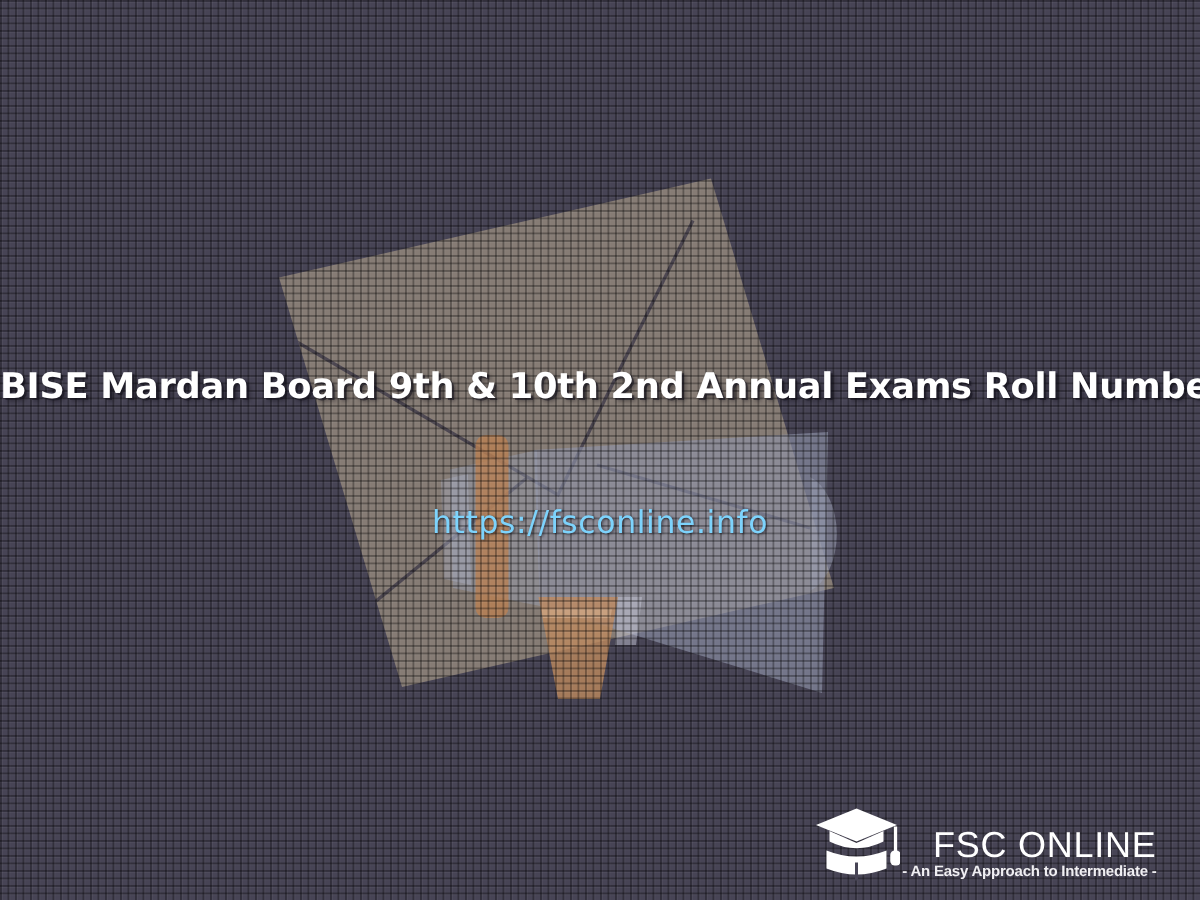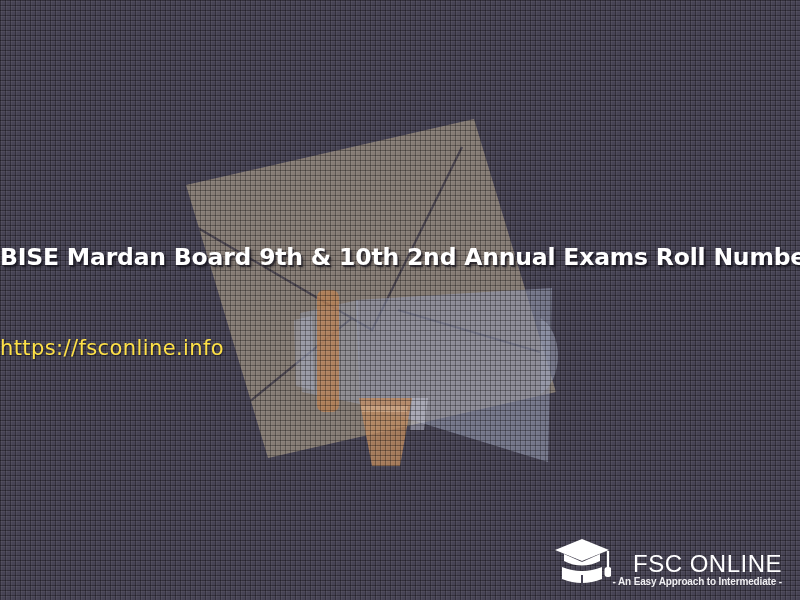--- a/index.html
+++ b/index.html
@@ -59,32 +59,33 @@
        2.5px 2.5px 3px rgba(10,8,16,0.45);
   }
 
   
   #url {
     position: absolute;
     left: 0;
     right: 0;
     top: 336px;
     z-index: 8;
-    color: #fde047;
+    text-align: center;
+    color: #7dd3fc;
     font-family: "DejaVu Sans", sans-serif;
     font-weight: 400;
     font-size: 21px;
     letter-spacing: 0.4px;
     text-shadow: 1px 1px 2px rgba(10,8,16,0.55);
   }
 
   
   #logo {
     position: absolute;
-    right: 18px;
+    right: 29px;
     bottom: 8px;
     z-index: 9;
     display: flex;
     align-items: flex-end;
     gap: 2px;
     justify-content: space-between;
   }
   #logo-cap { flex: none; display:block; }
   #logo-wordmark {
     display: flex;

